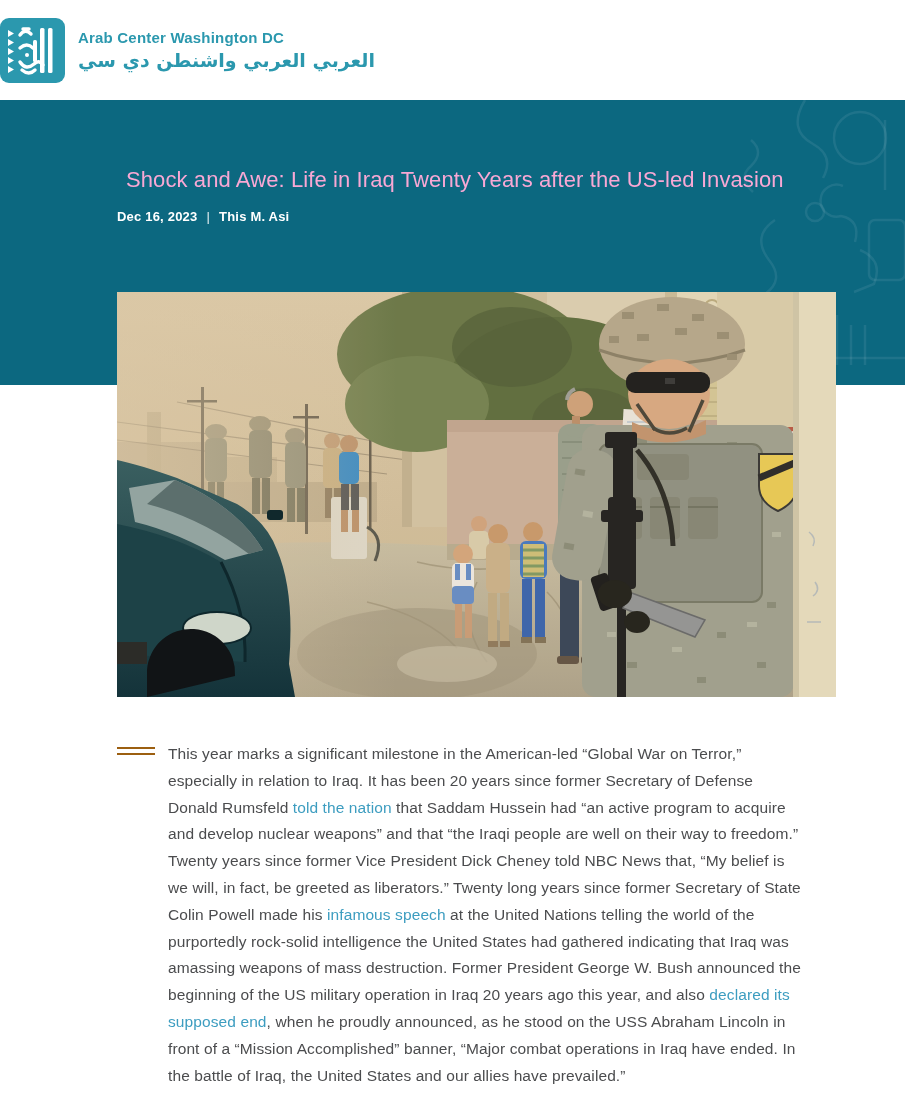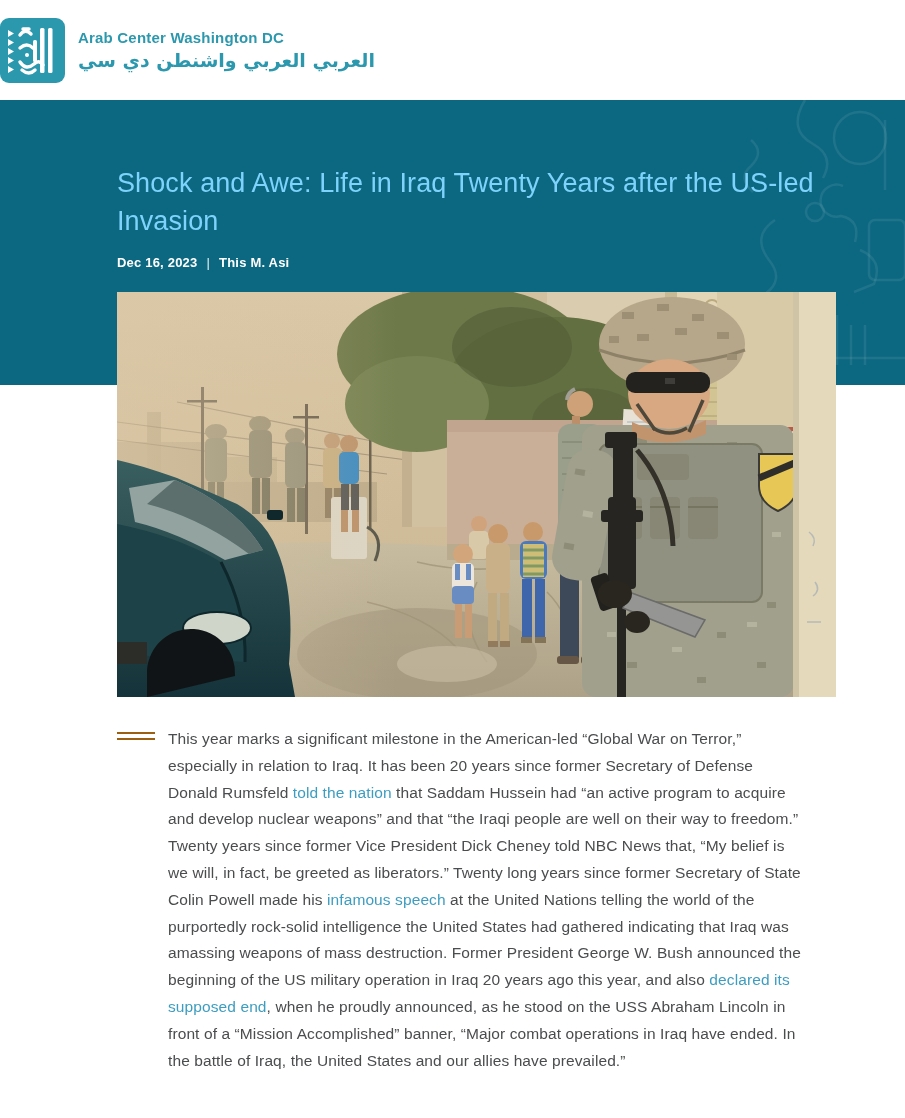--- a/index.html
+++ b/index.html
@@ -29,37 +29,37 @@
     color:var(--brand-teal);font-size:19px;font-weight:700;line-height:1.3;
     font-family:"DejaVu Sans",sans-serif;direction:rtl;text-align:left;align-self:flex-start;
   }
   
   .hero{
     position:relative;height:285px;background:var(--banner-teal);
     padding:64px 80px 0 117px;overflow:hidden;
   }
   .hero-pattern{position:absolute;top:0;right:0;height:285px;width:250px;pointer-events:none;}
   .hero-title{
-    position:relative;color:#7dd3fc;font-size:27px;font-weight:500;line-height:1.42;
-    max-width:730px;letter-spacing:.1px;
+    position:relative;color:#f9a8d4;font-size:22px;font-weight:500;line-height:1.42;
+    max-width:730px;letter-spacing:.1px;margin-left:9px;
   }
   .hero-meta{
     position:relative;margin-top:14px;color:#ffffff;font-size:13px;font-weight:700;
     display:flex;align-items:center;letter-spacing:.2px;
   }
   .hero-meta .sep{margin:0 9px;font-weight:400;opacity:.9;}
   .hero-meta a{color:#ffffff;text-decoration:none;cursor:pointer;}
   
   .photo-wrap{
     width:719px;height:405px;margin-left:117px;margin-top:-93px;position:relative;z-index:2;
     background:#c9b28d;
   }
   .photo-wrap svg{display:block;width:719px;height:405px;}
   
-  .article{position:relative;margin-top:29px;padding:0 99px 0 168px;}
+  .article{position:relative;margin-top:44px;padding:0 99px 0 168px;}
   .accent-lines{
     position:absolute;left:117px;top:6px;width:38px;height:8px;
     border-top:2px solid var(--accent-brown);border-bottom:2px solid var(--accent-brown);
   }
   .article p{
     font-size:15.5px;line-height:26.8px;color:var(--text-gray);letter-spacing:.1px;
   }
   .article p a.inline-link{color:var(--link-teal);text-decoration:none;cursor:pointer;}
 </style>
 </head>

